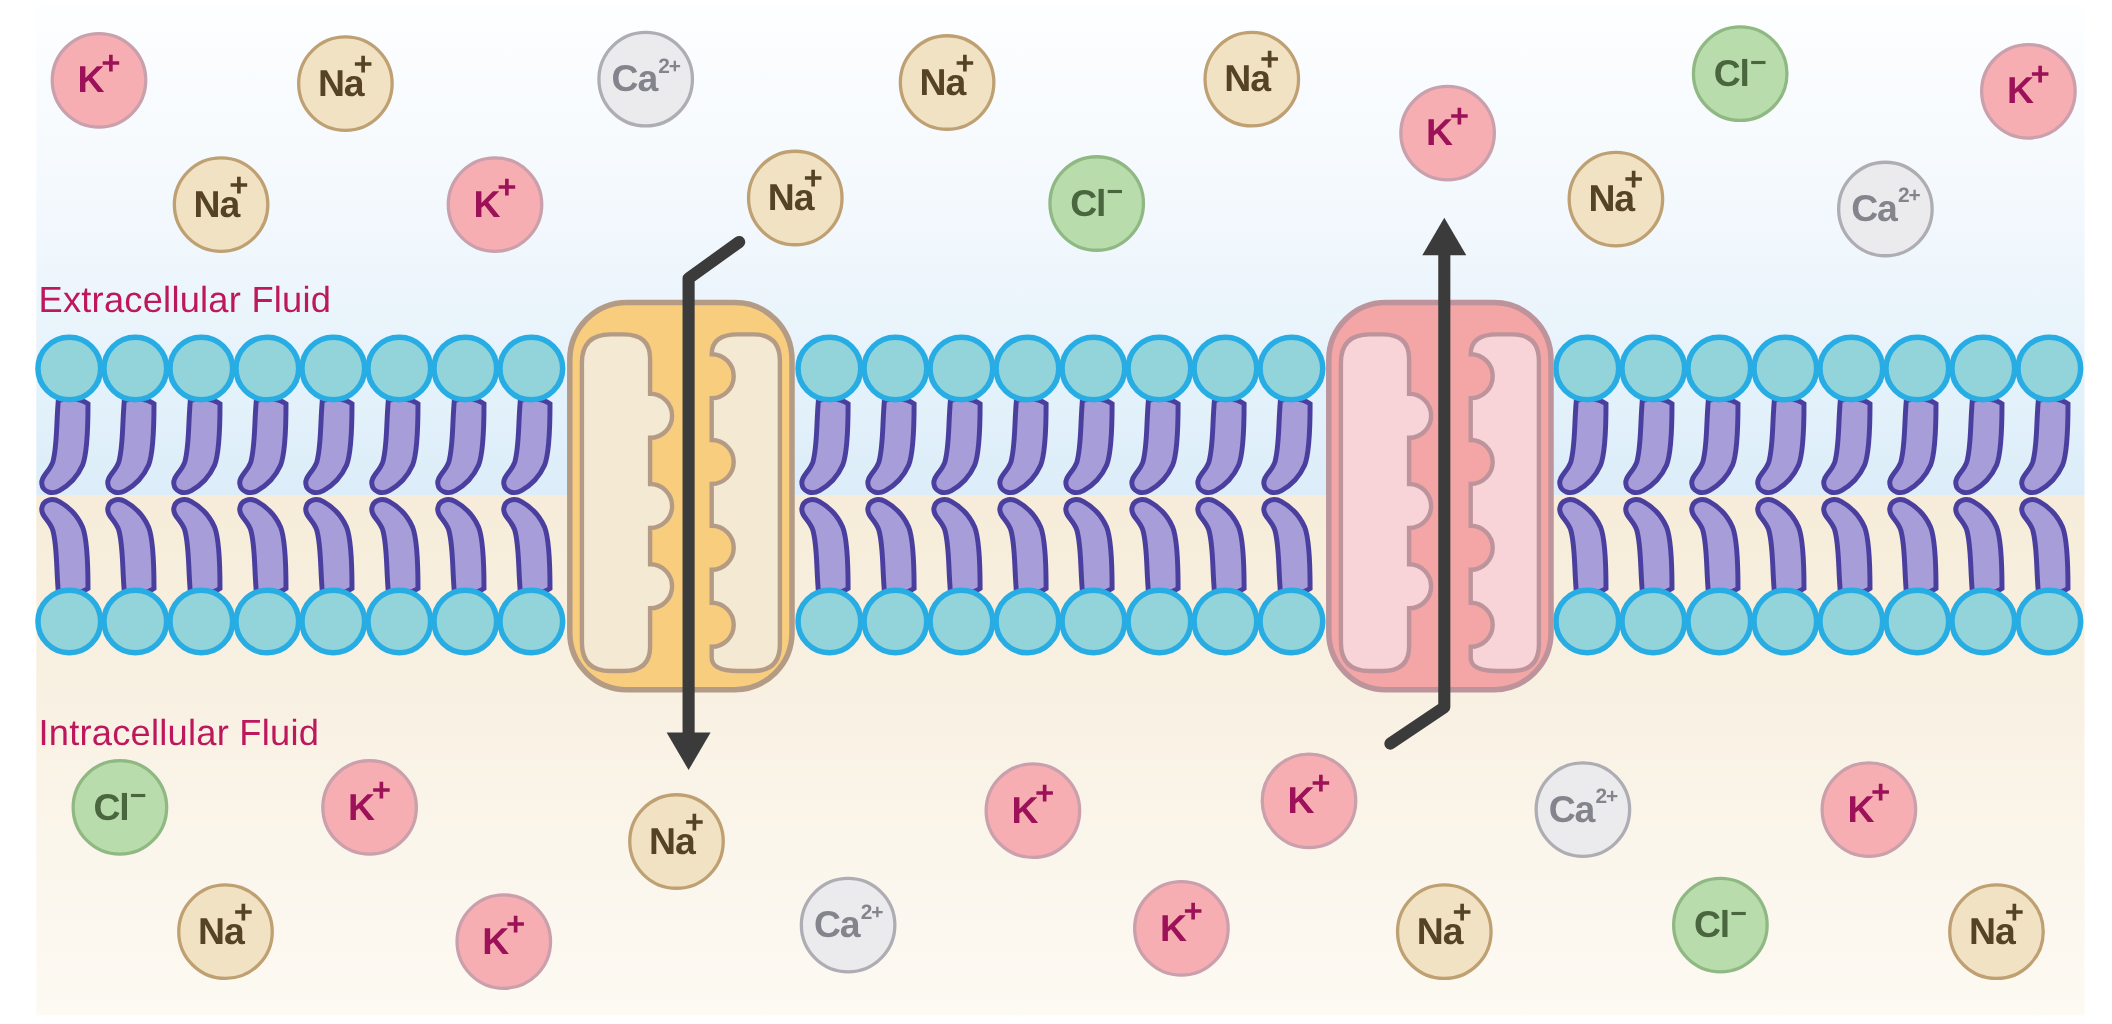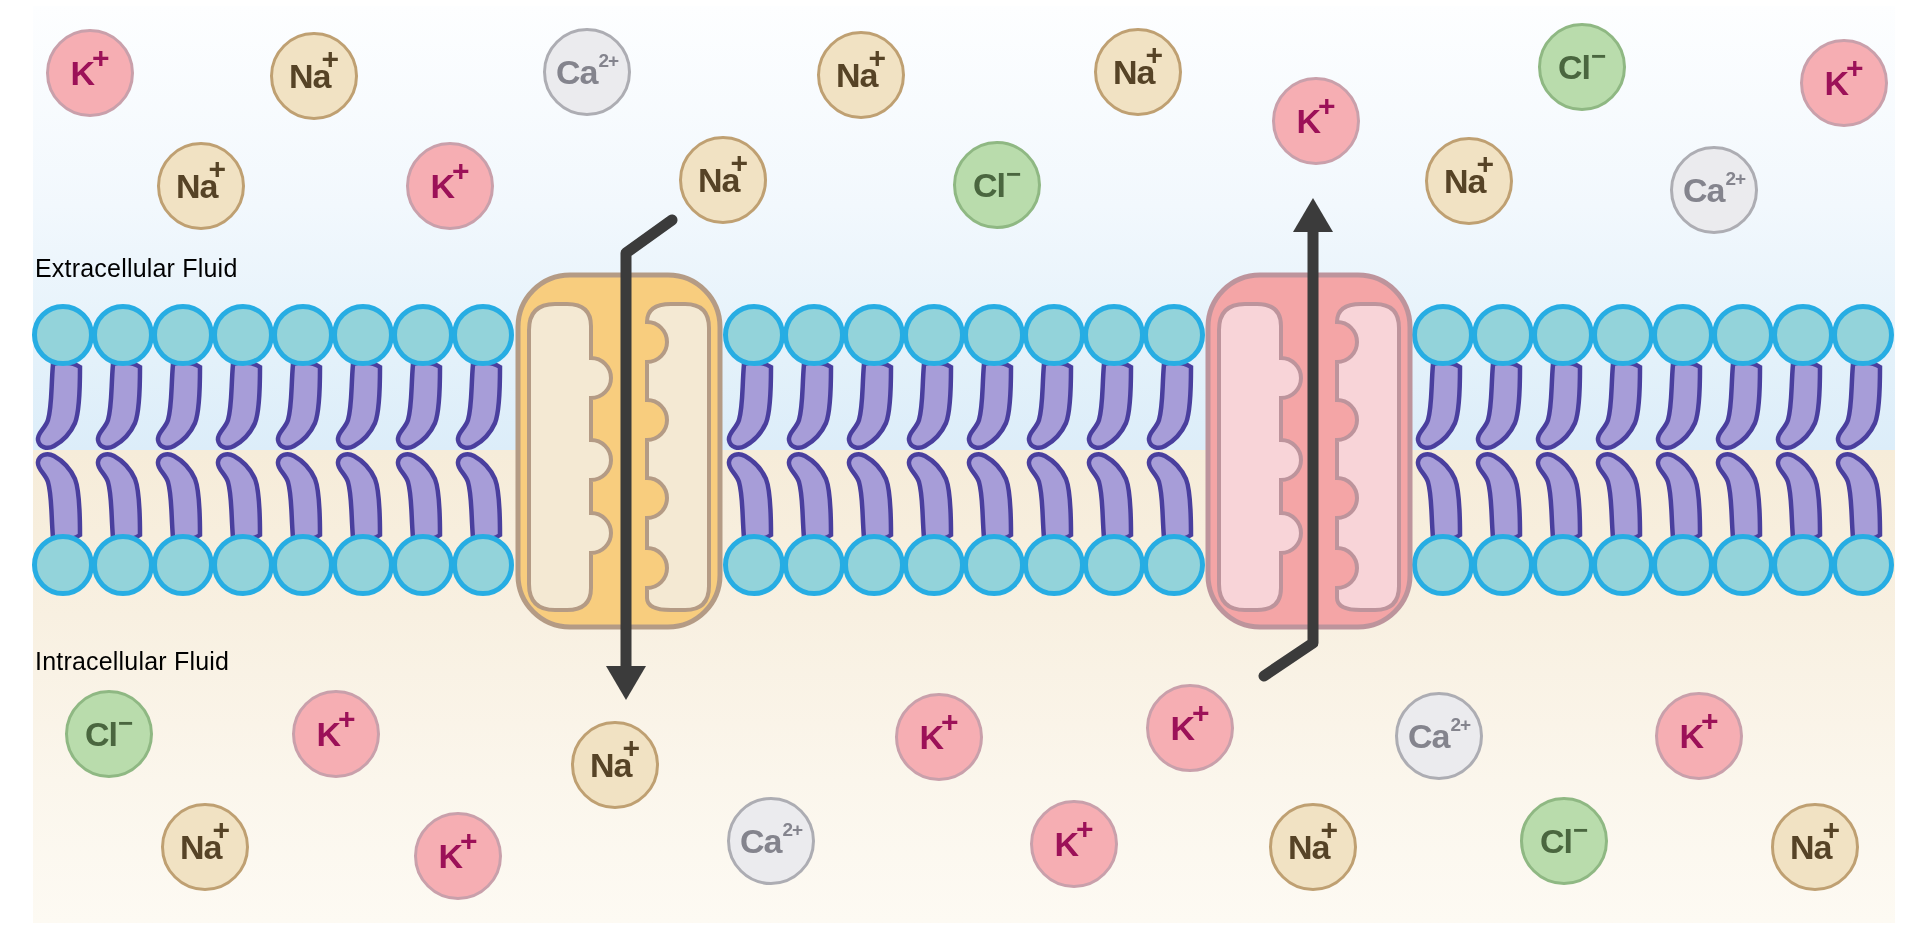--- a/index.html
+++ b/index.html
@@ -10,21 +10,21 @@
   .bg-extracellular{
     position:absolute;left:33px;top:6px;width:1862px;height:444px;
     background:linear-gradient(180deg,#fdfeff 0%,#f2f8fd 45%,#e3f1fa 80%,#dcedf9 100%);
   }
   .bg-intracellular{
     position:absolute;left:33px;top:450px;width:1862px;height:473px;
     background:linear-gradient(180deg,#f6ecd9 0%,#f8f0e1 35%,#fbf6ec 70%,#fdfaf3 100%);
   }
   #diagram{position:absolute;left:0;top:0;width:1920px;height:931px;}
   .fluid-label{
-    position:absolute;font-size:25px;font-weight:500;color:#000000;letter-spacing:.2px;line-height:1;
+    position:absolute;font-size:33px;font-weight:500;color:#be185d;letter-spacing:.2px;line-height:1;
   }
   .label-ext{left:35px;top:256px;}
   .label-int{left:35px;top:649px;}
   #ions{position:absolute;left:0;top:0;width:100%;height:100%;}
   .ion{
     position:absolute;width:88px;height:88px;border-radius:50%;
     display:flex;align-items:center;justify-content:center;
     border:3px solid #000;box-sizing:border-box;
   }
   .ion .sym{font-size:34px;font-weight:700;letter-spacing:-1px;line-height:1;}

